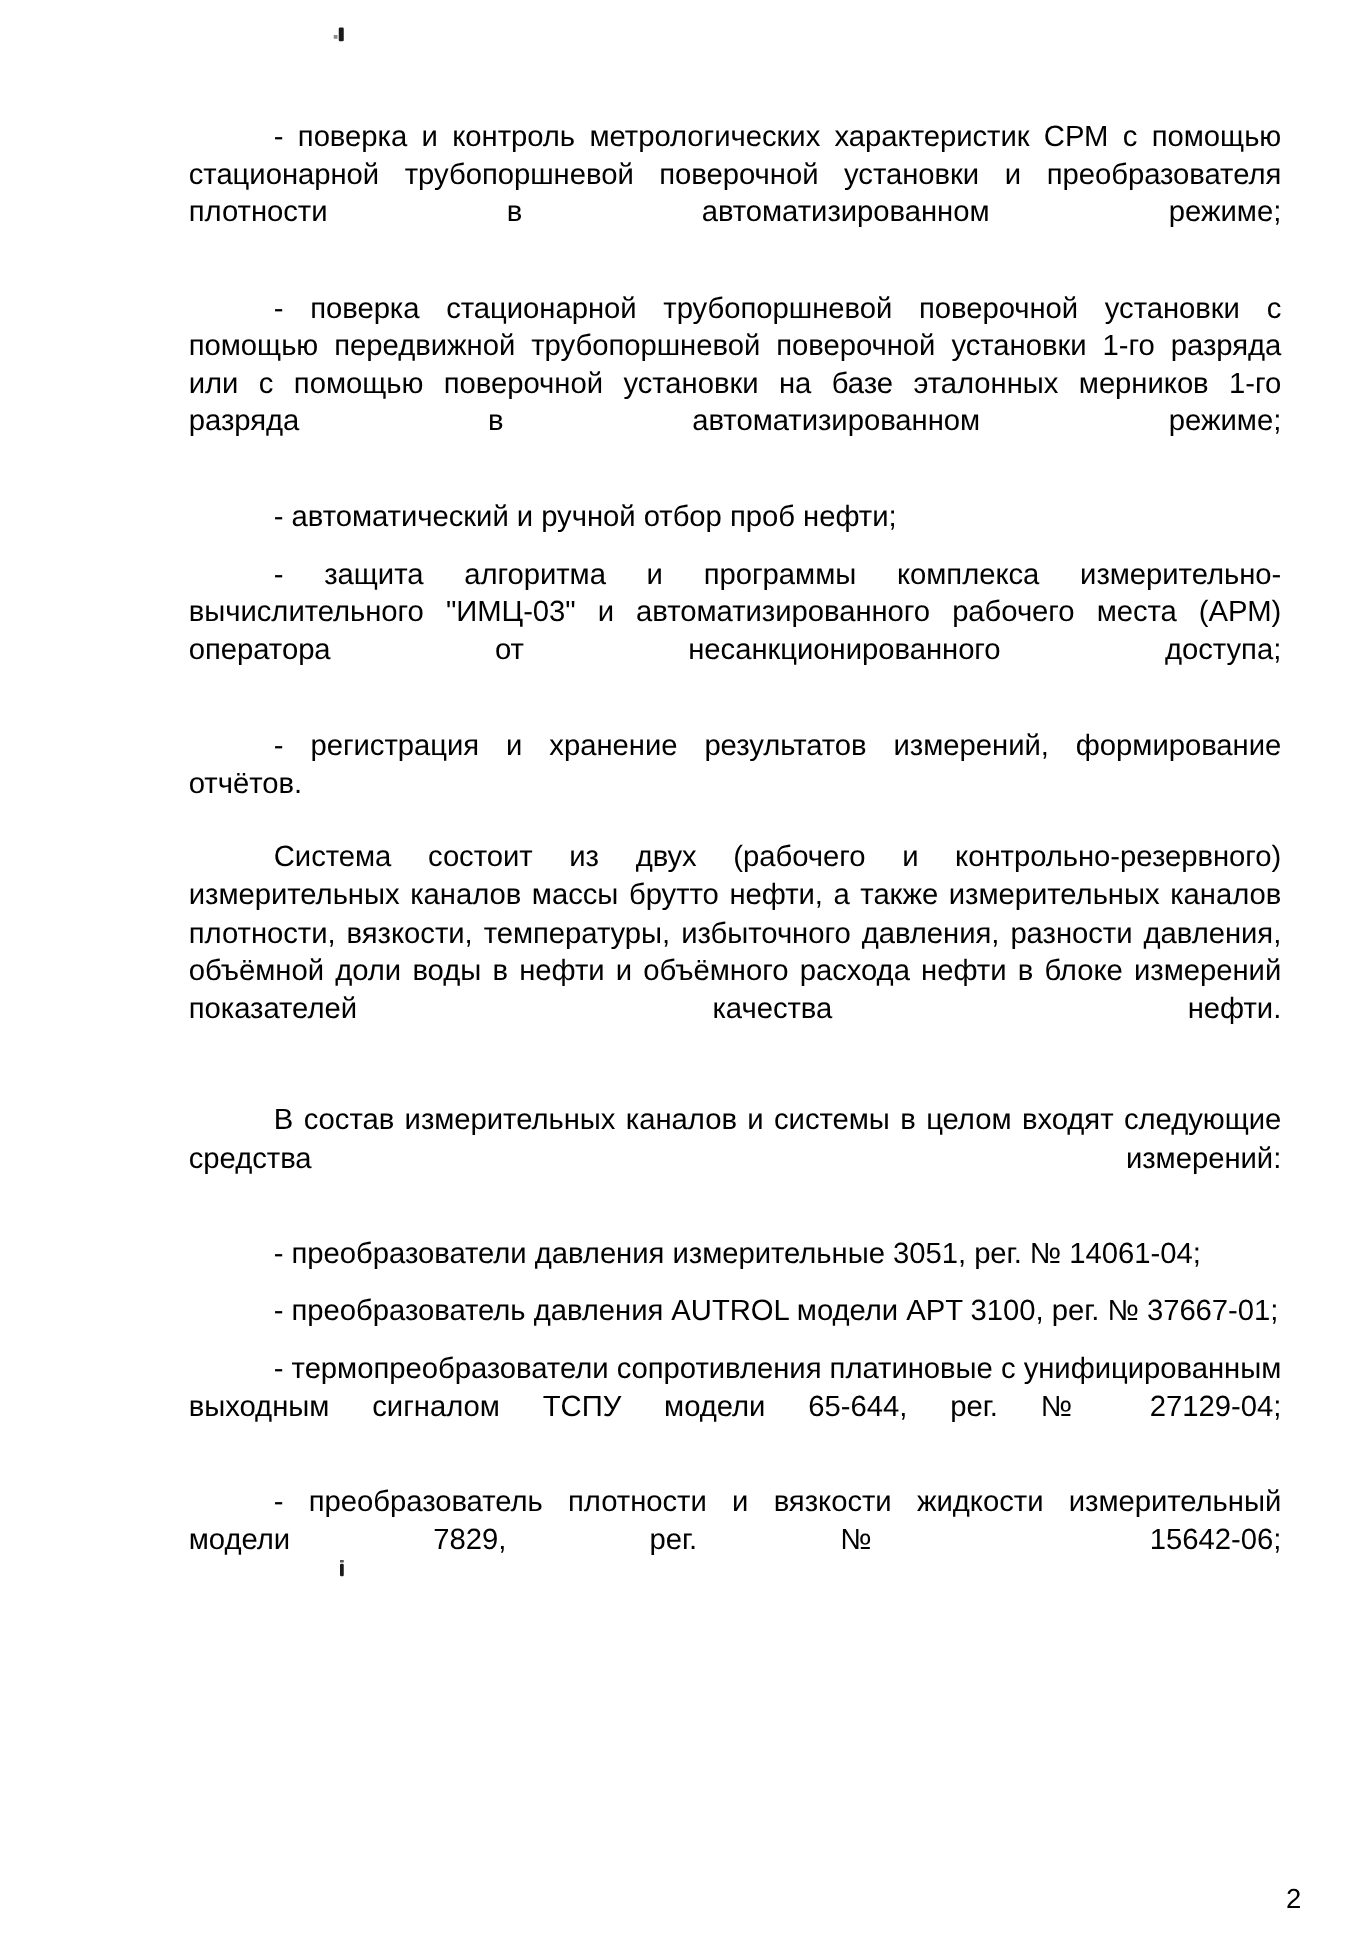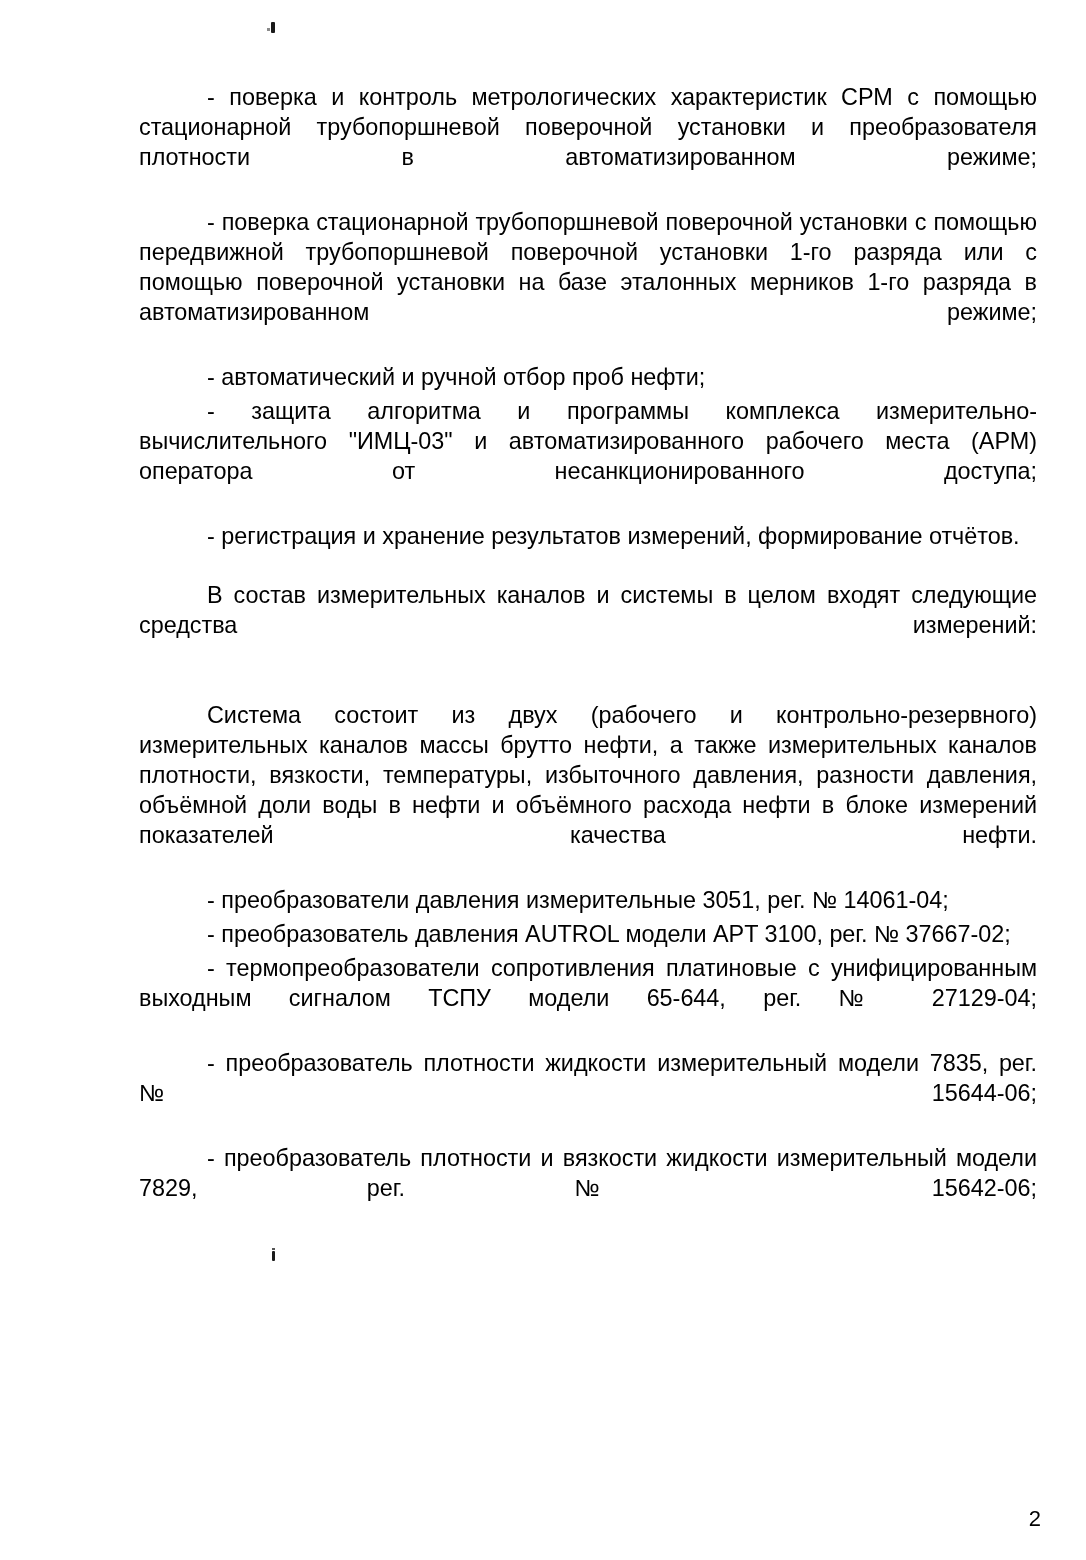--- a/index.html
+++ b/index.html
@@ -55,21 +55,21 @@
   .speck.mid:after {
     content: "";
     position: absolute;
     left: 0px;
     top: -3px;
     width: 3px;
     height: 2px;
     background: #555;
   }
   p {
-    margin: 4px;
+    margin: 16px;
     font-size: 23.4px;
     line-height: 30.2px;
     text-align: justify;
     text-justify: inter-word;
     letter-spacing: -0.02px;
   }
   p.indent {
     text-indent: 68px;
   }
   p.spaced-before {
@@ -99,27 +99,26 @@
   <div class="speck mid"></div>
 
   <div class="content">
 
     <p class="indent">- поверка и контроль метрологических характеристик СРМ с помощью стационарной трубопоршневой поверочной установки и преобразователя плотности в автоматизированном режиме;</p>
     <p class="indent">- поверка стационарной трубопоршневой поверочной установки с помощью передвижной трубопоршневой поверочной установки 1-го разряда или с помощью поверочной установки на базе эталонных мерников 1-го разряда в автоматизированном режиме;</p>
     <p class="indent nostretch">- автоматический и ручной отбор проб нефти;</p>
     <p class="indent">- защита алгоритма и программы комплекса измерительно-вычислительного "ИМЦ-03" и автоматизированного рабочего места (АРМ) оператора от несанкционированного доступа;</p>
     <p class="indent nostretch">- регистрация и хранение результатов измерений, формирование отчётов.</p>
 
+    <p class="indent spaced-before">Система состоит из двух (рабочего и контрольно-резервного) измерительных каналов массы брутто нефти, а также измерительных каналов плотности, вязкости, температуры, избыточного давления, разности давления, объёмной доли воды в нефти и объёмного расхода нефти в блоке измерений показателей качества нефти.</p>
+
     <p class="indent spaced-before">В состав измерительных каналов и системы в целом входят следующие средства измерений:</p>
 
-    <p class="indent spaced-before">Система состоит из двух (рабочего и контрольно-резервного) измерительных каналов массы брутто нефти, а также измерительных каналов плотности, вязкости, температуры, избыточного давления, разности давления, объёмной доли воды в нефти и объёмного расхода нефти в блоке измерений показателей качества нефти.</p>
-
     <p class="indent nostretch">- преобразователи давления измерительные 3051, рег. № 14061-04;</p>
-    <p class="indent nostretch">- преобразователь давления  AUTROL модели APT 3100, рег. № 37667-02;</p>
+    <p class="indent nostretch">- преобразователь давления  AUTROL модели APT 3100, рег. № 37667-01;</p>
     <p class="indent">- термопреобразователи сопротивления платиновые с унифицированным выходным сигналом ТСПУ модели 65-644, рег. № 27129-04;</p>
-    <p class="indent">- преобразователь плотности жидкости измерительный модели 7835, рег. № 15644-06;</p>
     <p class="indent">- преобразователь плотности и вязкости жидкости измерительный модели 7829, рег. № 15642-06;</p>
 
   </div>
 
   <div class="page-number">2</div>
 
 </div>
 
 </body></html>

